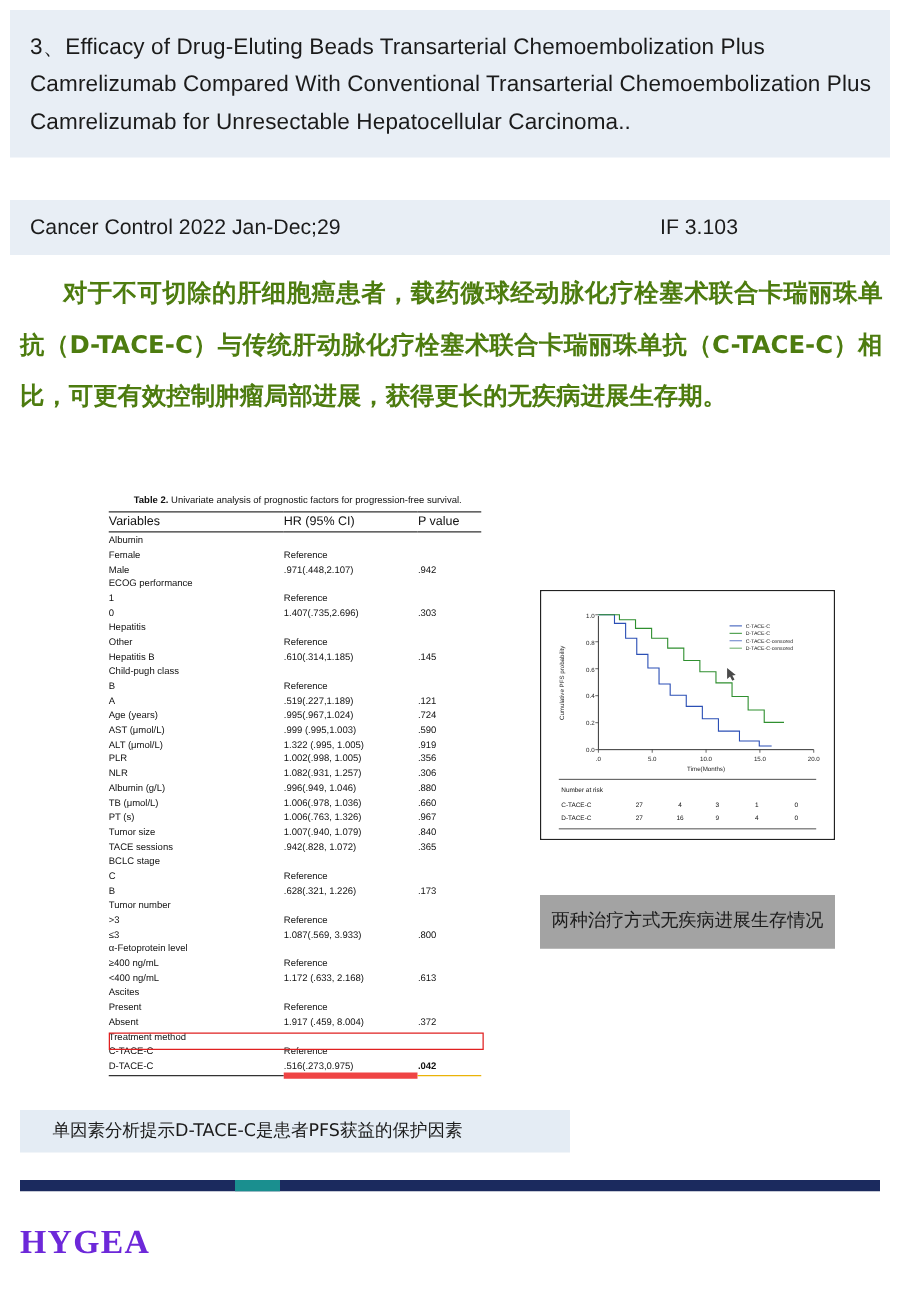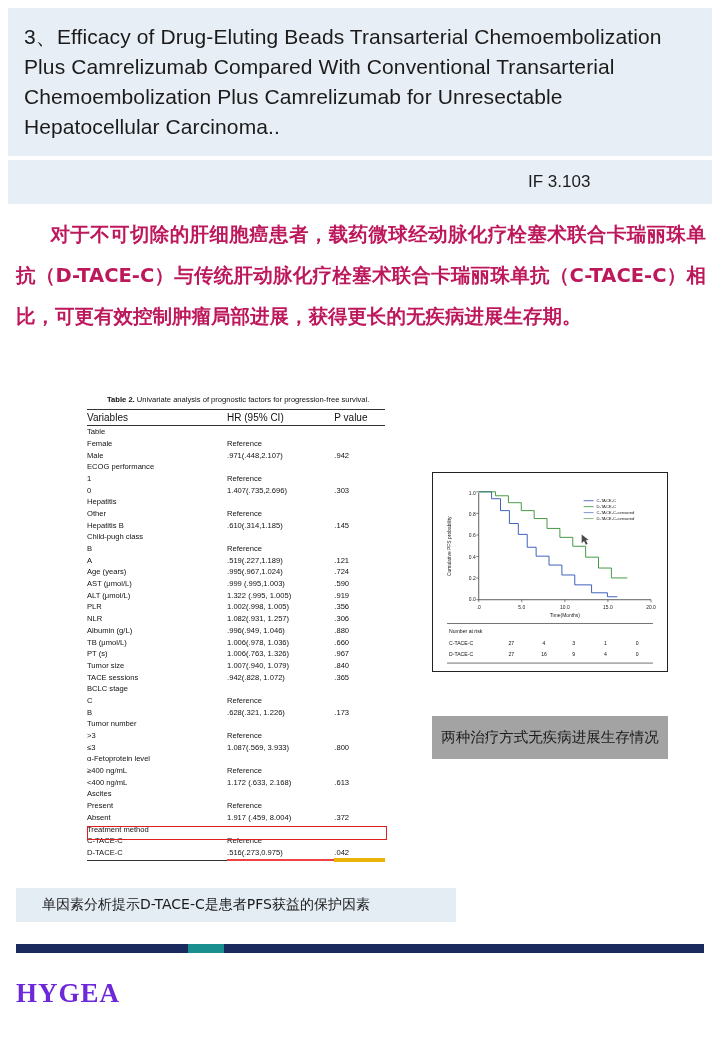--- a/index.html
+++ b/index.html
@@ -27,21 +27,21 @@
   .title-block {
     position: absolute;
     left: 8px;
     top: 8px;
     width: 704px;
     background: #e8eef5;
     padding: 14px 14px 14px 16px;
     box-sizing: border-box;
   }
   .title-text {
-    font-size: 21px;
+    font-size: 18px;
     line-height: 30px;
     color: #1b1b1b;
     font-weight: 400;
     letter-spacing: 0.1px;
   }
   
   .journal-bar {
     position: absolute;
     left: 8px;
     top: 160px;
@@ -64,21 +64,21 @@
     left: 520px;
   }
   
   .conclusion {
     position: absolute;
     left: 16px;
     top: 214px;
     width: 690px;
     font-size: 19.5px;
     line-height: 41px;
-    color: #be185d;
+    color: #4d7c0f;
     font-weight: bold;
     font-family: "DejaVu Sans", sans-serif;
     text-align: justify;
   }
   .conclusion .indent { display:inline-block; width: 34px; }
   
   .table-fig {
     position: absolute;
     left: 86px;
     top: 394px;
@@ -199,40 +199,41 @@
 </head>
 <body>
 
 <div class="slide">
 
   <div class="title-block">
     <div class="title-text">3、Efficacy of Drug-Eluting Beads Transarterial Chemoembolization Plus Camrelizumab Compared With Conventional Transarterial Chemoembolization Plus Camrelizumab for Unresectable Hepatocellular Carcinoma..</div>
   </div>
 
   <div class="journal-bar">
+    <div class="journal-name">Cancer Control 2022 Jan-Dec;29</div>
     <div class="journal-if">IF 3.103</div>
   </div>
 
   <div class="conclusion"><span class="indent"></span><span>对于不可切除的肝细胞癌患者，载药微球经动脉化疗栓塞术联合卡瑞丽珠单抗（D-TACE-C）与传统肝动脉化疗栓塞术联合卡瑞丽珠单抗（C-TACE-C）相比，可更有效控制肿瘤局部进展，获得更长的无疾病进展生存期。</span></div>
 
   <div class="table-fig" style="position: absolute;">
     <div class="tbl-caption">
       <b>Table 2.</b><span> Univariate analysis of prognostic factors for progression-free survival.</span>
     </div>
     <table class="utable">
       <thead>
         <tr>
           <th class="col-var">Variables</th>
           <th class="col-hr">HR (95% CI)</th>
           <th class="col-p">P value</th>
         </tr>
       </thead>
       <tbody id="table-body">
           <tr>
-            <td class="col-var grp">Table</td>
+            <td class="col-var grp">Albumin</td>
             <td class="col-hr"></td>
             <td class="col-p"></td>
           </tr>
           <tr>
             <td class="col-var ind1">Female</td>
             <td class="col-hr">Reference</td>
             <td class="col-p"></td>
           </tr>
           <tr>
             <td class="col-var ind1">Male</td>
@@ -399,22 +400,22 @@
             <td class="col-hr"></td>
             <td class="col-p"></td>
           </tr>
           <tr>
             <td class="col-var ind1">C-TACE-C</td>
             <td class="col-hr">Reference</td>
             <td class="col-p"></td>
           </tr>
           <tr id="hl-row">
             <td class="col-var ind1" style="border-bottom:1px solid #333;">D-TACE-C</td>
-            <td class="col-hr" style="border-bottom:2px solid #ef4444;">.516(.273,0.975)</td>
-            <td class="col-p" style="border-bottom:4px solid #eab308;">.042</td>
+            <td class="col-hr" style="border-bottom:5px solid #ef4444;">.516(.273,0.975)</td>
+            <td class="col-p" style="border-bottom:1px solid #eab308;font-weight:bold;">.042</td>
           </tr>
         </tbody>
     </table>
   <div class="redbox" style="left: 0px; top: 430.75px; width: 300px; height: 14.1875px;"></div>
     </div>
 
   <div class="km-fig">
     <svg class="km-inner" viewBox="0 0 236 200">
       <rect x="0" y="0" width="236" height="200" fill="#ffffff"></rect>
 

